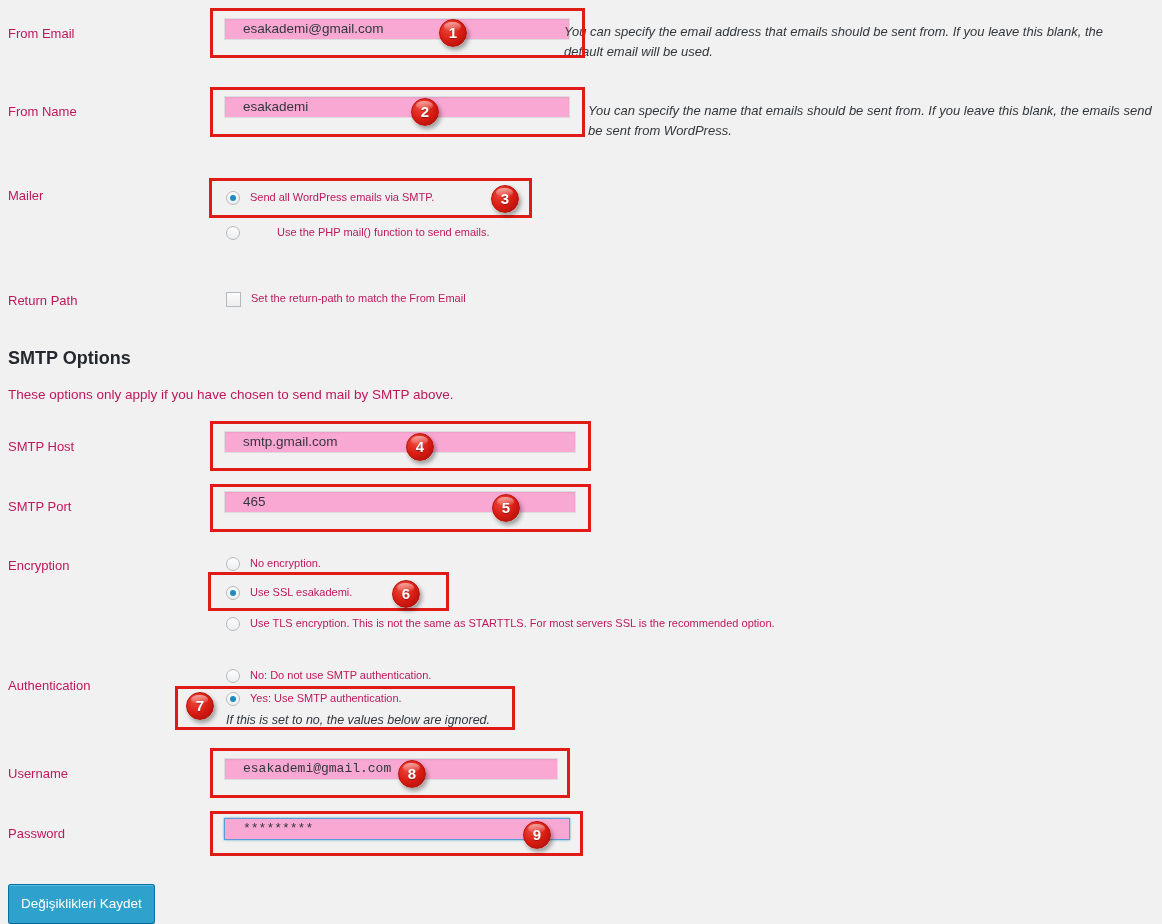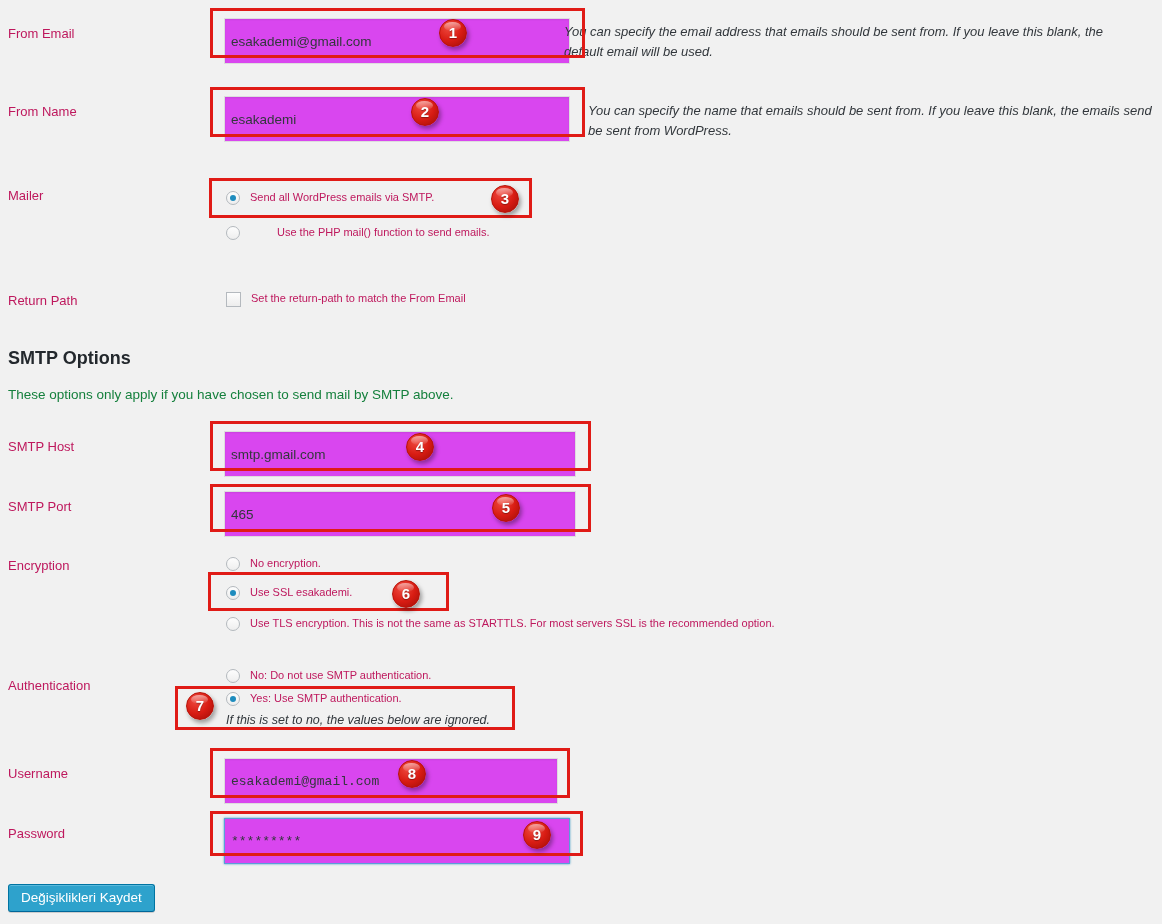--- a/index.html
+++ b/index.html
@@ -27,30 +27,30 @@
     font-size: 13px;
     color: #be185d;
     line-height: 1.3;
     white-space: nowrap;
   }
 
   
   .text-input {
     position: absolute;
     box-sizing: border-box;
-    background: #d946ef;
+    background: #f9a8d4;
     border: 1px solid #ddd;
     box-shadow: inset 0 1px 2px rgba(0,0,0,0.07);
     border-radius: 0;
     font-family: "Liberation Sans", sans-serif;
     font-size: 13.5px;
     color: #32373c;
-    padding: 3px 6px;
+    padding: 3px 18px;
     outline: none;
-    height: 46px;
+    height: 22px;
     line-height: 22px;
   }
   .text-input.mono {
     font-family: "Liberation Mono", monospace;
     font-size: 13px;
   }
   .text-input.focused {
     border: 1px solid #5b9dd9;
     box-shadow: 0 0 2px rgba(30,140,190,0.8);
   }
@@ -117,36 +117,36 @@
     position: absolute;
     left: 8px;
     font-size: 18px;
     font-weight: bold;
     color: #23282d;
   }
   .section-desc {
     position: absolute;
     left: 8px;
     font-size: 13.5px;
-    color: #15803d;
+    color: #be185d;
   }
 
   
   .submit-btn {
     position: absolute;
     background: #2ea2cc;
     border: 1px solid #0074a2;
     border-bottom-color: #006799;
     box-shadow: 0 1px 0 rgba(120,200,230,0.6) inset, 0 1px 0 rgba(0,0,0,0.15);
     color: #fff;
     font-family: "Liberation Sans", sans-serif;
     font-size: 13.5px;
     border-radius: 3px;
     padding: 0 12px;
-    height: 28px;
+    height: 40px;
     line-height: 26px;
     cursor: pointer;
     white-space: nowrap;
     text-align: right;
   }
 
   
   .anno-box {
     position: absolute;
     border: 3px solid #e01b16;

